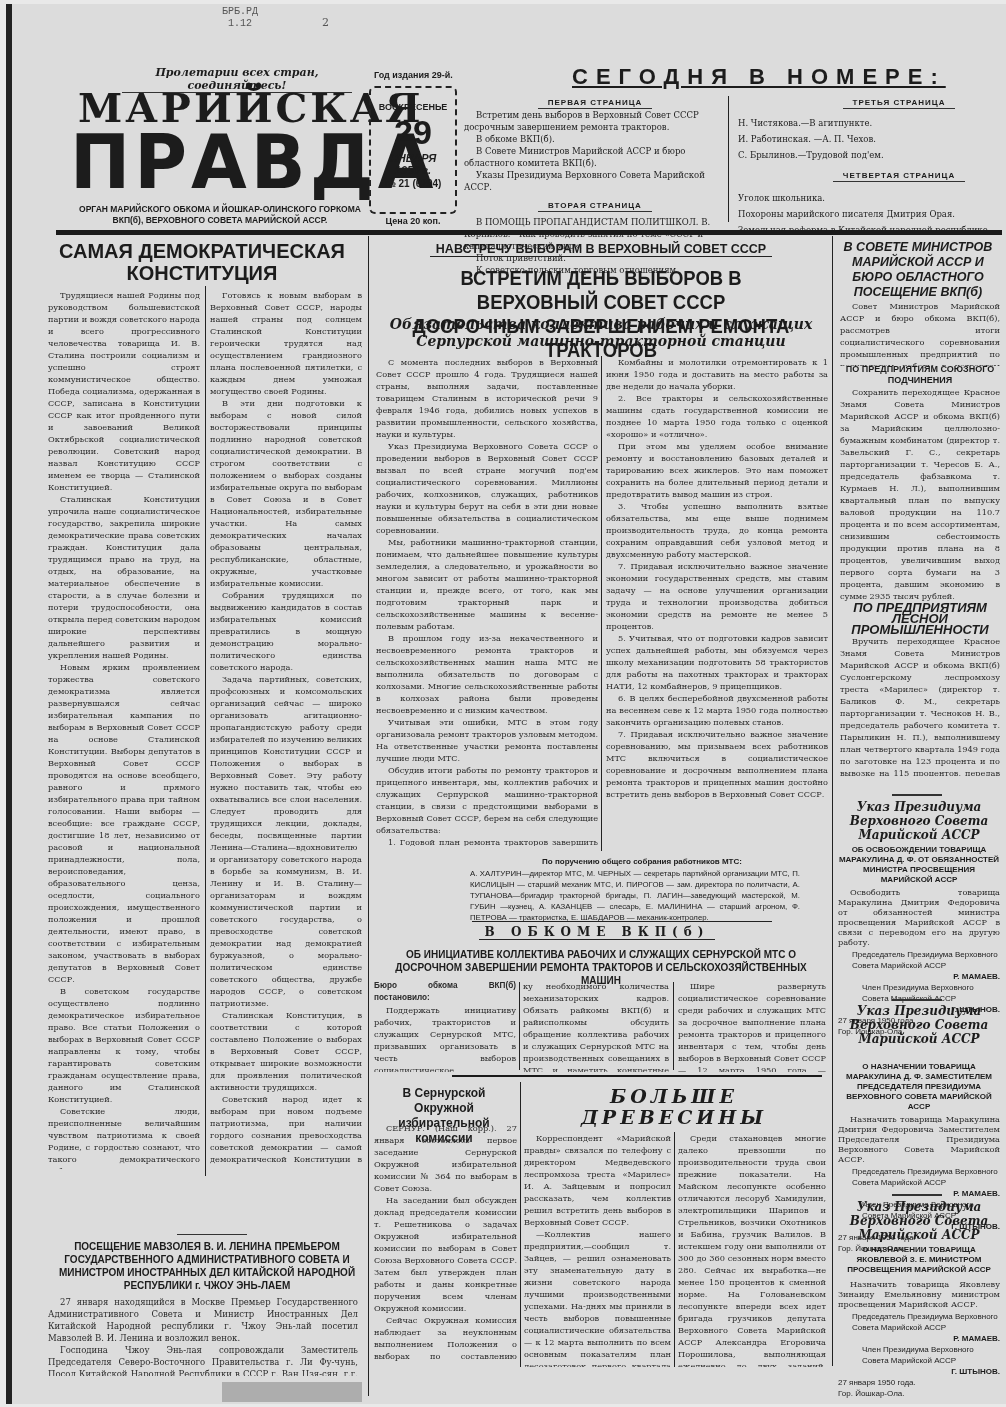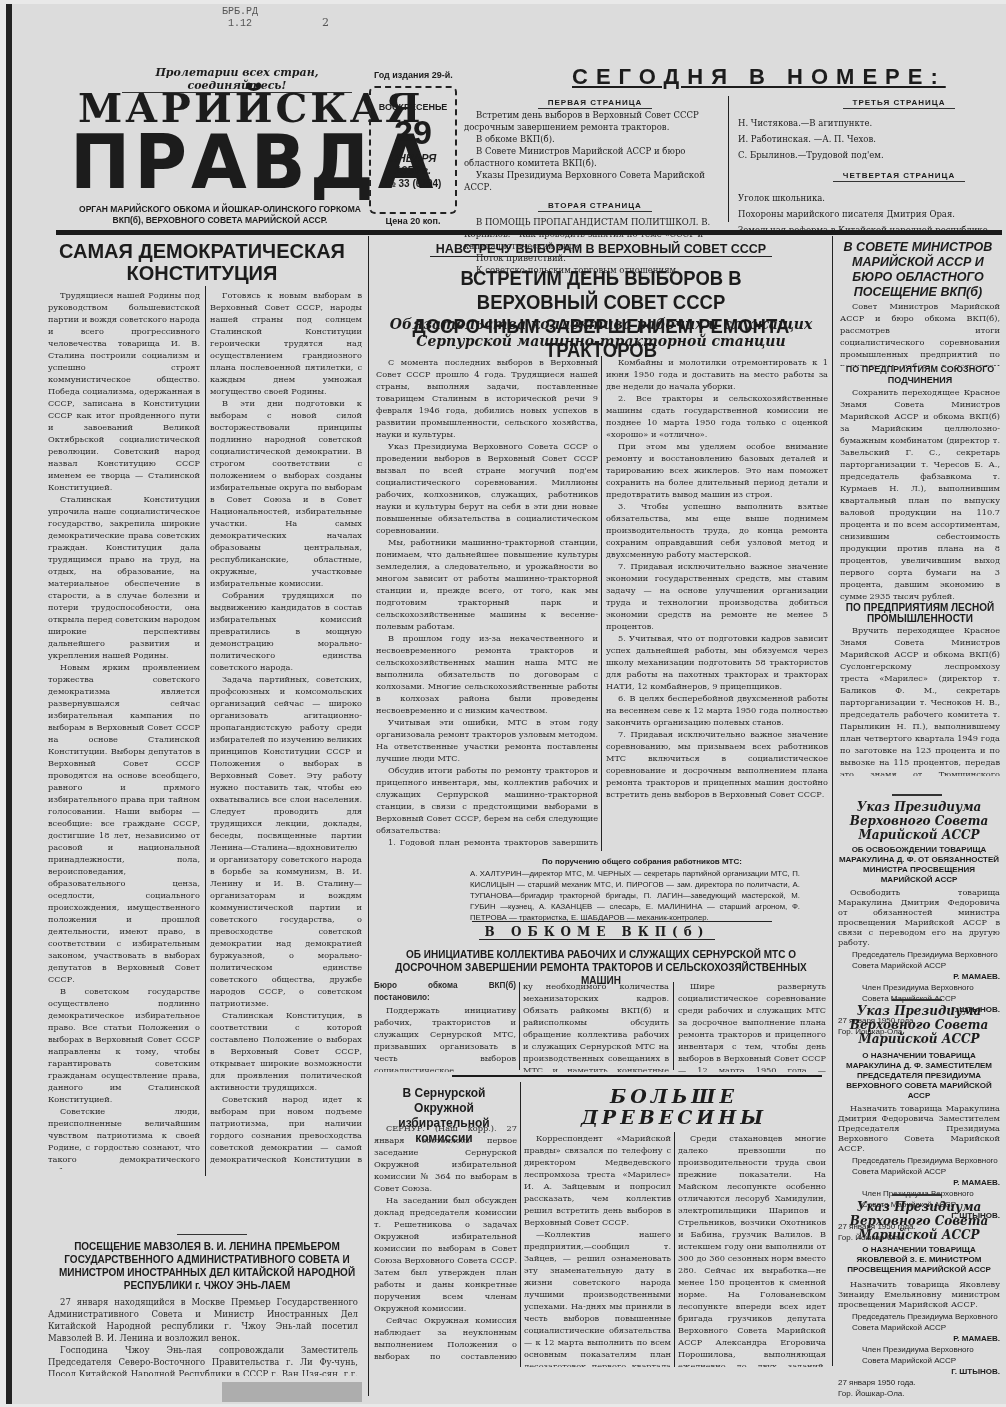--- a/index.html
+++ b/index.html
@@ -49,21 +49,21 @@
   <div class="abs title1">МАРИЙСКАЯ</div>
   <div class="abs title2">ПРАВДА</div>
   <div class="abs organ">ОРГАН МАРИЙСКОГО ОБКОМА И ЙОШКАР-ОЛИНСКОГО ГОРКОМА ВКП(б), ВЕРХОВНОГО СОВЕТА МАРИЙСКОЙ АССР.</div>
 
   <div class="abs year">Год издания 29-й.</div>
   <div class="abs datebox">
     <div class="dow">ВОСКРЕСЕНЬЕ</div>
     <div class="day">29</div>
     <div class="month">ЯНВАРЯ</div>
     <div class="yr">1950 г.</div>
-    <div class="no">№ 33 (6294)</div>
+    <div class="no">№ 21 (6294)</div>
   </div>
   <div class="abs price">Цена 20 коп.</div>
 
   <div class="abs today-h">СЕГОДНЯ В НОМЕРЕ:</div>
   <div class="abs" style="left:452px;top:86px;width:262px;">
     <div style="text-align:center"><span class="toc-sec">ПЕРВАЯ СТРАНИЦА</span></div>
     <div class="toc-col">
       <p>Встретим день выборов в Верховный Совет СССР досрочным завершением ремонта тракторов.</p>
       <p>В обкоме ВКП(б).</p>
       <p>В Совете Министров Марийской АССР и бюро областного комитета ВКП(б).</p>
@@ -204,21 +204,21 @@
 
   <div class="abs ital" style="left:826px;top:236px;width:160px;font-family:'Liberation Sans',sans-serif;font-size:12.5px;line-height:15px;">В СОВЕТЕ МИНИСТРОВ МАРИЙСКОЙ АССР И БЮРО ОБЛАСТНОГО ПОСЕЩЕНИЕ ВКП(б)</div>
   <div class="abs body" style="left:828px;top:296px;width:160px;height:66px;">
     <p>Совет Министров Марийской АССР и бюро обкома ВКП(б), рассмотрев итоги социалистического соревнования промышленных предприятий по результатам работы в четвертом квартале 1949 года, постановили:</p>
   </div>
   <div class="abs" style="left:828px;top:360px;width:160px;height:412px;overflow:hidden;">
     <div class="cap" style="font-size:9px;line-height:11px;">ПО ПРЕДПРИЯТИЯМ СОЮЗНОГО ПОДЧИНЕНИЯ</div>
     <div class="body" style="overflow:visible">
         <p>Сохранить переходящее Красное Знамя Совета Министров Марийской АССР и обкома ВКП(б) за Марийским целлюлозно-бумажным комбинатом (директор т. Завельский Г. С., секретарь парторганизации т. Чересов Б. А., председатель фабзавкома т. Курмаев Н. Л.), выполнившим квартальный план по выпуску валовой продукции на 110.7 процента и по всем ассортиментам, снизившим себестоимость продукции против плана на 8 процентов, увеличившим выход первого сорта бумаги на 3 процента, давшим экономию в сумме 2935 тысяч рублей.</p>
       </div>
-    <div class="cap" style="font-size:10px;line-height:11px;">ПО ПРЕДПРИЯТИЯМ ЛЕСНОЙ ПРОМЫШЛЕННОСТИ</div>
+    <div class="cap" style="font-size:13px;line-height:11px;font-style:italic;">ПО ПРЕДПРИЯТИЯМ ЛЕСНОЙ ПРОМЫШЛЕННОСТИ</div>
     <div class="body" style="overflow:visible">
         <p>Вручить переходящее Красное Знамя Совета Министров Марийской АССР и обкома ВКП(б) Суслонгерскому леспромхозу треста «Марилес» (директор т. Баликов Ф. М., секретарь парторганизации т. Чесноков Н. В., председатель рабочего комитета т. Парыликин Н. П.), выполнившему план четвертого квартала 1949 года по заготовке на 123 процента и по вывозке на 115 процентов, передав это знамя от Тюмшинского леспромхоза.</p>
       </div>
 
   </div>
 
   <div class="abs" style="left:880px;top:790px;width:50px;height:2px;background:#333"></div>
 
   <div class="abs" style="left:826px;top:796px;width:162px;">
     <div class="ital" style="font-size:12px;line-height:14px;">
@@ -241,21 +241,21 @@
   </div>
 
   <div class="abs" style="left:880px;top:995px;width:50px;height:2px;background:#333"></div>
 
   <div class="abs" style="left:826px;top:1000px;width:162px;">
     <div class="ital" style="font-size:12px;line-height:14px;">
       <div>Указ Президиума</div>
       <div>Верховного Совета</div>
       <div>Марийской АССР</div>
     </div>
-    <div class="cap" style="font-size:8px;line-height:10px;margin-top:5px">О НАЗНАЧЕНИИ ТОВАРИЩА МАРАКУЛИНА Д. Ф. ЗАМЕСТИТЕЛЕМ ПРЕДСЕДАТЕЛЯ ПРЕЗИДИУМА ВЕРХОВНОГО СОВЕТА МАРИЙСКОЙ АССР</div>
+    <div class="cap" style="font-size:8px;line-height:10px;margin-top:16px">О НАЗНАЧЕНИИ ТОВАРИЩА МАРАКУЛИНА Д. Ф. ЗАМЕСТИТЕЛЕМ ПРЕДСЕДАТЕЛЯ ПРЕЗИДИУМА ВЕРХОВНОГО СОВЕТА МАРИЙСКОЙ АССР</div>
     <div class="body" style="margin-top:2px;line-height:10px;">
         <p>Назначить товарища Маракулина Дмитрия Федоровича Заместителем Председателя Президиума Верховного Совета Марийской АССР.</p>
       </div>
     <div class="sigs" style="margin-top:2px">
       <div style="padding-left:14px">Председатель Президиума Верховного Совета Марийской АССР</div>
       <div class="r">Р. МАМАЕВ.</div>
       <div style="padding-left:24px">Член Президиума Верховного Совета Марийской АССР</div>
       <div class="r">Г. ШТЫНОВ.</div>
       <div>27 января 1950 года.</div>
       <div>Гор. Йошкар-Ола.</div>

